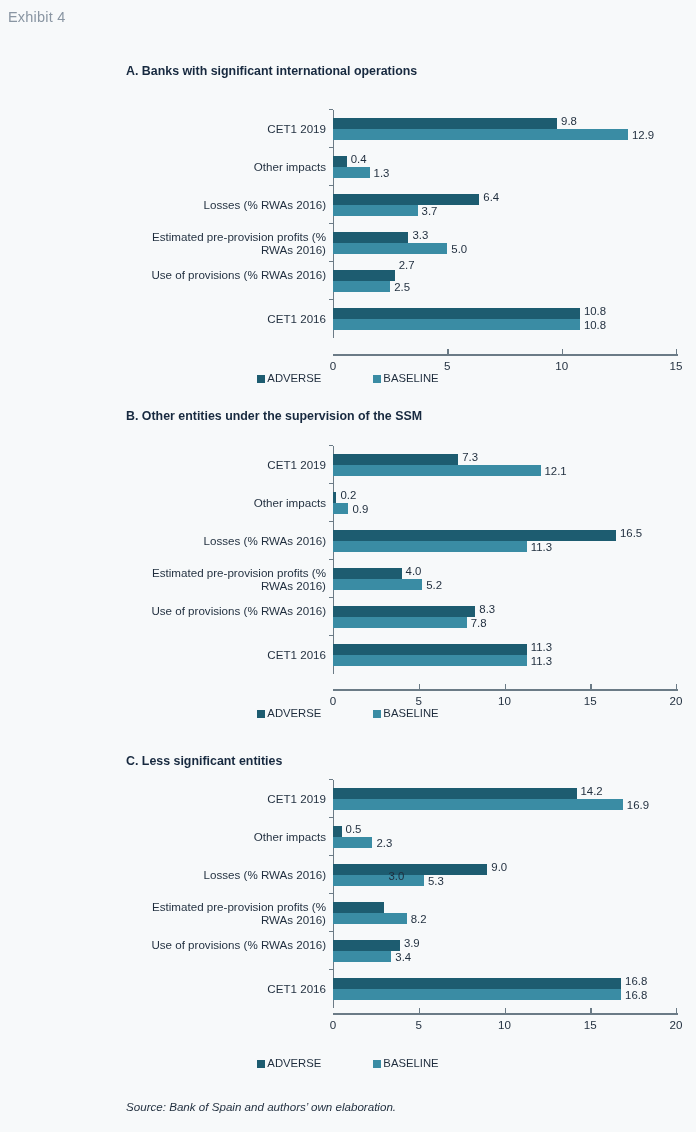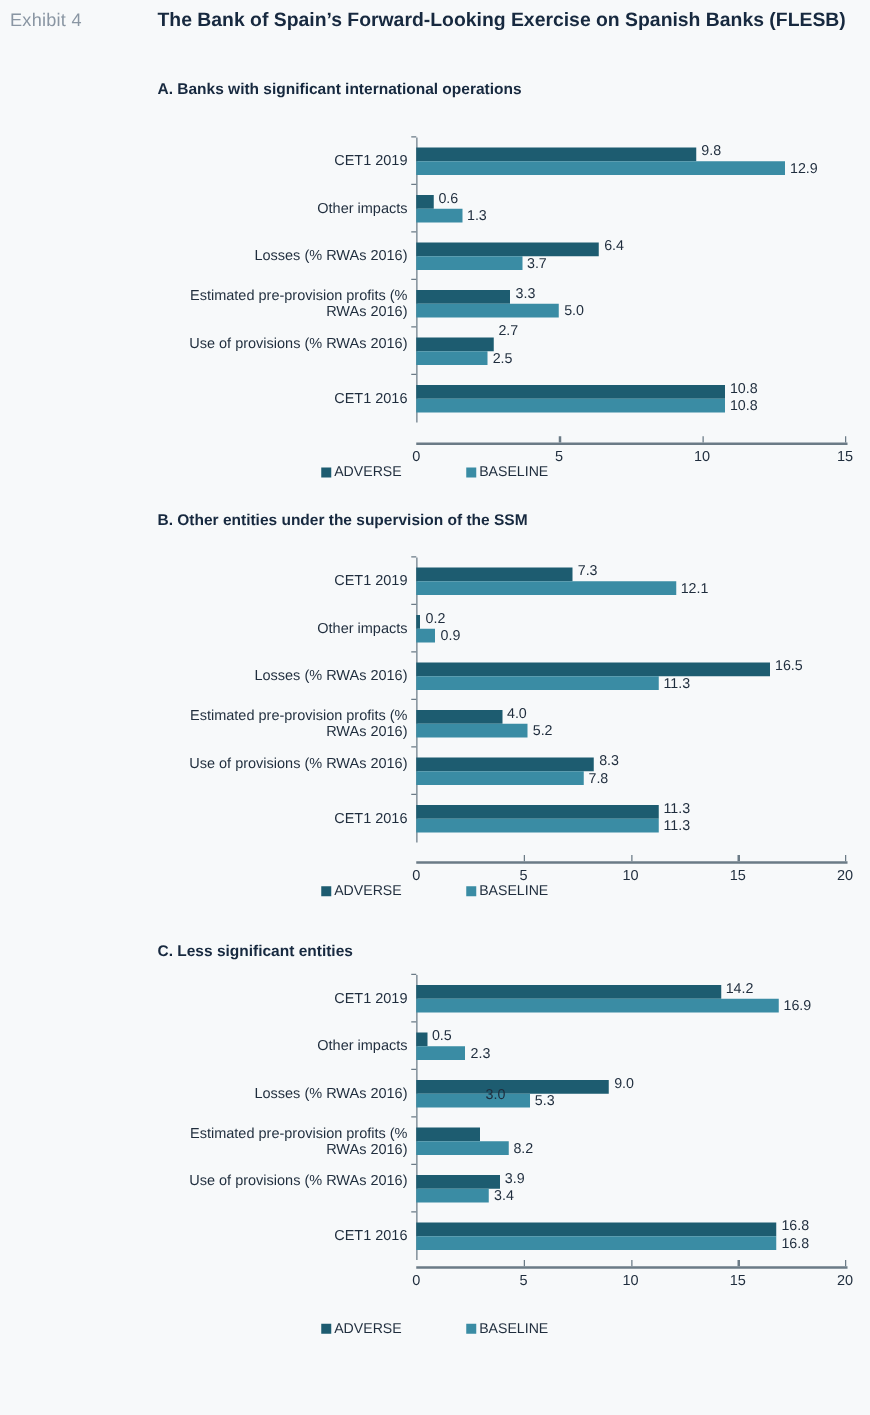--- a/index.html
+++ b/index.html
@@ -91,36 +91,35 @@
     font-size:11.6px;font-style:italic;color:#1f2d3d;
   }
 </style>
 </head>
 <body>
 
 <div class="page">
 
   <div class="exhibit-label">Exhibit 4</div>
 
-  <div class="title">The Bank of Spain’s Forward-Looking Exercise on Spanish Banks (FLESB)</div>
 
   <div id="charts">
       <div class="panel">
         <div class="panel-title" style="top: 64px;">A. Banks with significant international operations</div>
         <div class="plot" style="top: 110px; height: 228px; width: 2px;"></div>
         <div class="catlabel" style="top: 122.3px; left: 126px; width: 200px; right: auto;">CET1 2019</div>
         <div style="position: absolute; left: 329px; top: 109px; width: 4px; height: 1.4px; background: rgb(107, 123, 134);"></div>
         <div class="bar adverse" style="position: absolute; left: 333px; top: 118px; width: 224.093px; height: 11px;"></div>
         <div class="barval" style="left: 561.093px; top: 116px;">9.8</div>
         <div class="bar baseline" style="position: absolute; left: 333px; top: 129px; width: 294.98px; height: 11px;"></div>
         <div class="barval" style="left: 631.98px; top: 130px;">12.9</div>
         <div class="catlabel" style="top: 160.3px; left: 126px; width: 200px; right: auto;">Other impacts</div>
         <div style="position: absolute; left: 329px; top: 147px; width: 4px; height: 1.4px; background: rgb(107, 123, 134);"></div>
         <div class="bar adverse" style="position: absolute; left: 333px; top: 156px; width: 13.72px; height: 11px;"></div>
-        <div class="barval" style="left: 350.72px; top: 154px;">0.6</div>
+        <div class="barval" style="left: 350.72px; top: 154px;">0.4</div>
         <div class="bar baseline" style="position: absolute; left: 333px; top: 167px; width: 36.5867px; height: 11px;"></div>
         <div class="barval" style="left: 373.587px; top: 168px;">1.3</div>
         <div class="catlabel" style="top: 198.3px; left: 126px; width: 200px; right: auto;">Losses (% RWAs  2016)</div>
         <div style="position: absolute; left: 329px; top: 185px; width: 4px; height: 1.4px; background: rgb(107, 123, 134);"></div>
         <div class="bar adverse" style="position: absolute; left: 333px; top: 194px; width: 146.347px; height: 11px;"></div>
         <div class="barval" style="left: 483.347px; top: 192px;">6.4</div>
         <div class="bar baseline" style="position: absolute; left: 333px; top: 205px; width: 84.6067px; height: 11px;"></div>
         <div class="barval" style="left: 421.607px; top: 206px;">3.7</div>
         <div class="catlabel" style="top: 229.6px; left: 126px; width: 200px; right: auto;">Estimated pre-provision profits (% RWAs  2016)</div>
         <div style="position: absolute; left: 329px; top: 223px; width: 4px; height: 1.4px; background: rgb(107, 123, 134);"></div>
@@ -247,13 +246,14 @@
         <div class="tick" style="left: 504.5px; top: 1008px;"></div>
         <div class="ticklabel" style="left: 484.5px; top: 1018px;">10</div>
         <div class="tick" style="left: 590.25px; top: 1008px;"></div>
         <div class="ticklabel" style="left: 570.25px; top: 1018px;">15</div>
         <div class="tick" style="left: 676px; top: 1008px;"></div>
         <div class="ticklabel" style="left: 656px; top: 1018px;">20</div>
         <div class="legend" style="top: 1057px;"><span class="item"><span class="swatch adverse"></span><span>ADVERSE</span></span><span class="item"><span class="swatch baseline"></span><span>BASELINE</span></span></div>
       </div>
     </div>
 
+  <div class="source">Source: Bank of Spain and authors’ own elaboration.</div>
 </div>
 
 </body></html>

